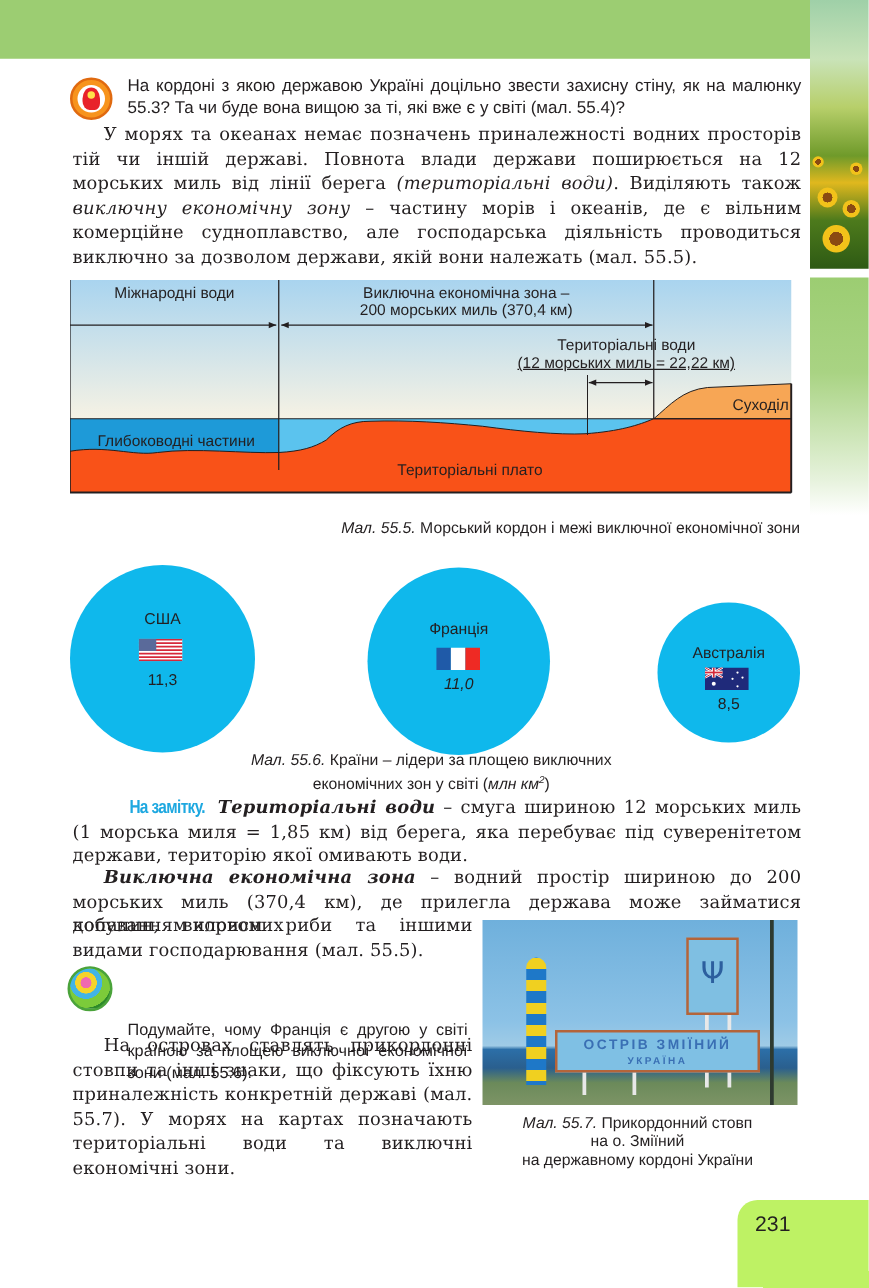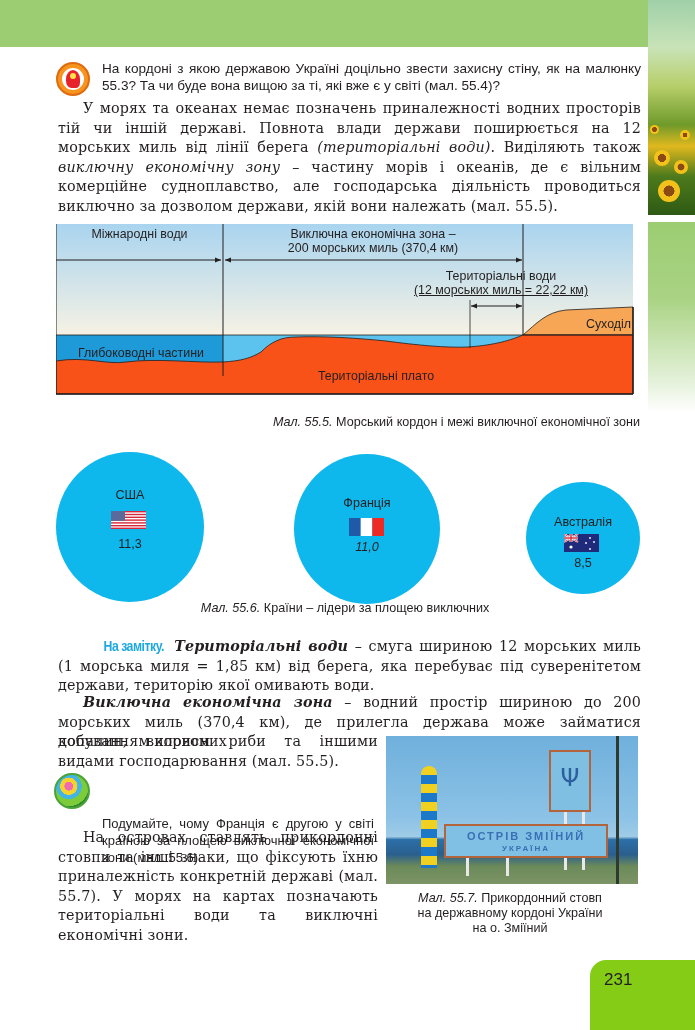--- a/index.html
+++ b/index.html
@@ -56,21 +56,21 @@
   .photo .sign { position: absolute; left: 58px; top: 88px; width: 164px; height: 34px; background: #7fc0e4; border: 2px solid #b4643a; }
   .photo .sign .stxt { position: absolute; left: 0; top: 4px; width: 100%; text-align: center; font-family: "Liberation Sans", sans-serif; font-weight: bold; font-size: 11px; color: #3a6fb4; letter-spacing: 2px; }
   .photo .sign .stxt2 { position: absolute; left: 0; top: 18px; width: 100%; text-align: center; font-family: Liberation Sans, sans-serif; font-weight: bold; font-size: 8px; color: #3a6fb4; letter-spacing: 2px; }
   .photo .crest { position: absolute; left: 163px; top: 14px; width: 42px; height: 62px; background: #7fbfe2; border: 2px solid #b4643a; }
   .photo .crest .tryzub { position: absolute; left: 0; top: 12px; width: 100%; text-align: center; font-size: 24px; color: #2c5f9e; font-family: "DejaVu Sans", sans-serif; }
   .photo .leg { position: absolute; width: 3px; background: #e8e8e8; }
   .photo .pole { position: absolute; left: 230px; top: 0; width: 3px; height: 148px; background: #2e3a30; }
 
   .photo-cap { left: 374px; top: 891px; width: 272px; }
 
-  .page-num { position: absolute; left: 590px; top: 960px; width: 105px; height: 70px; background: #84cc16; border-top-left-radius: 16px; }
+  .page-num { position: absolute; left: 590px; top: 960px; width: 105px; height: 70px; background: #bef264; border-top-left-radius: 16px; }
   .page-num span { position: absolute; left: 14px; top: 10px; font-family: "Liberation Sans", sans-serif; font-size: 17px; color: #231f20; }
 </style>
 </head>
 <body>
 
 <div class="top-band"></div>
 <div class="side-photo">
   <div class="sun" style="left:6px;top:150px;width:16px;height:16px;"></div>
   <div class="sun" style="left:26px;top:160px;width:14px;height:14px;"></div>
   <div class="sun" style="left:10px;top:180px;width:22px;height:22px;"></div>
@@ -192,20 +192,21 @@
       <circle cx="22" cy="9" r="0.9" fill="#ffffff"></circle>
       <circle cx="30" cy="8" r="0.9" fill="#ffffff"></circle>
       <circle cx="26" cy="15" r="0.9" fill="#ffffff"></circle>
     </svg>
   </div>
   <div class="val" style="top:74px;">8,5</div>
 </div>
 
 <div class="caption" style="left:100px;top:601px;width:490px;">
   <div><i>Мал. 55.6.</i><span> Країни – лідери за площею виключних</span></div>
+  <div><span>економічних зон у світі (</span><i>млн км</i><sup style="font-size:8px;font-style:italic;">2</sup><span>)</span></div>
 </div>
 
 <div class="para p2"><span class="nazam">На замітку.</span> <span class="bi">Територіальні води</span><span> – смуга шириною 12 морських миль (1 морська миля = 1,85 км) від берега, яка перебуває під суверенітетом держави, територію якої омивають води.</span></div>
 
 <div class="para p3"><span class="bi">Виключна економічна зона</span><span> – водний простір шириною до 200 морських миль (370,4 км), де прилегла держава може займатися добуванням корисних</span></div>
 <div class="para p3b">копалин, виловом риби та іншими видами господарювання (мал. 55.5).</div>
 
 <div class="think2">
   <div class="icon-puzzle"></div>
   <div class="ttext">Подумайте, чому Франція є другою у світі країною за площею виключної економічної зони (мал. 55.6).</div>
@@ -224,19 +225,19 @@
     </div>
   <div class="sign">
     <div class="stxt">ОСТРІВ ЗМІЇНИЙ</div>
     <div class="stxt2">УКРАЇНА</div>
   </div>
   <div class="pole"></div>
 </div>
 
 <div class="caption photo-cap">
   <div><i>Мал. 55.7.</i><span> Прикордонний стовп</span></div>
+  <div>на о. Зміїний</div>
   <div>на державному кордоні України</div>
-  <div>на о. Зміїний</div>
 </div>
 
 <div class="page-num">
     <span>231</span>
   </div>
 
 </body></html>

